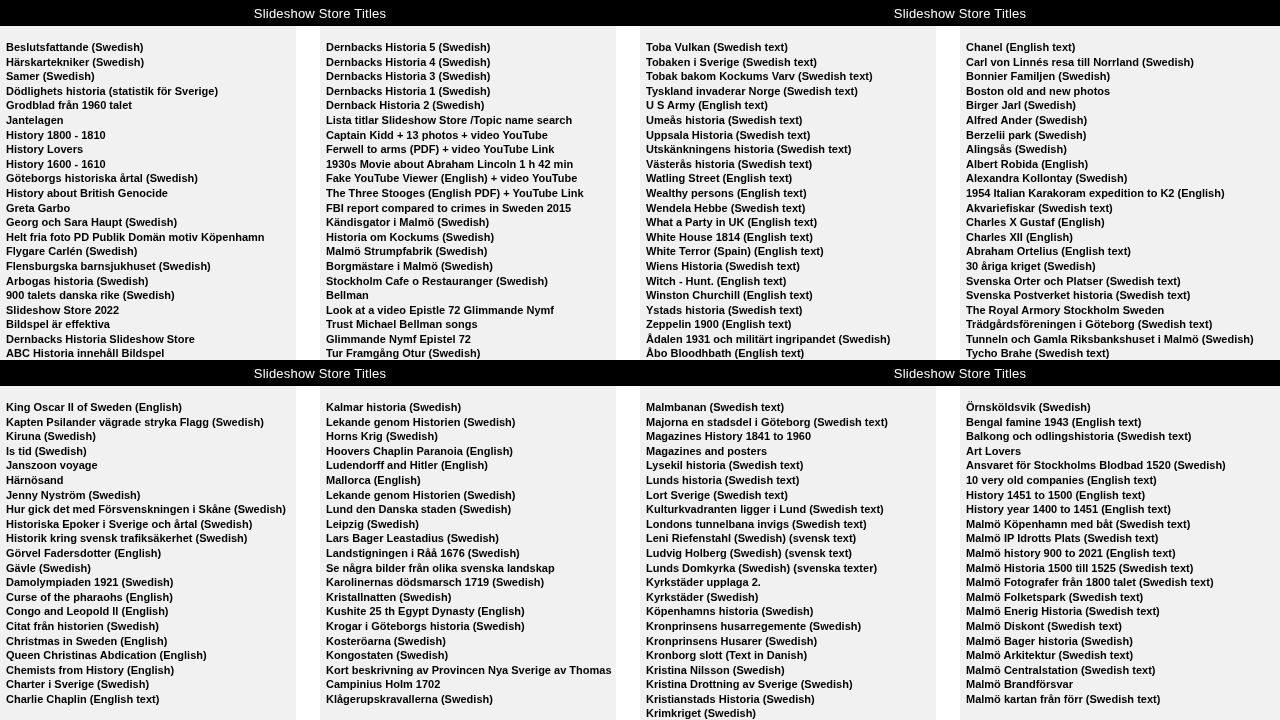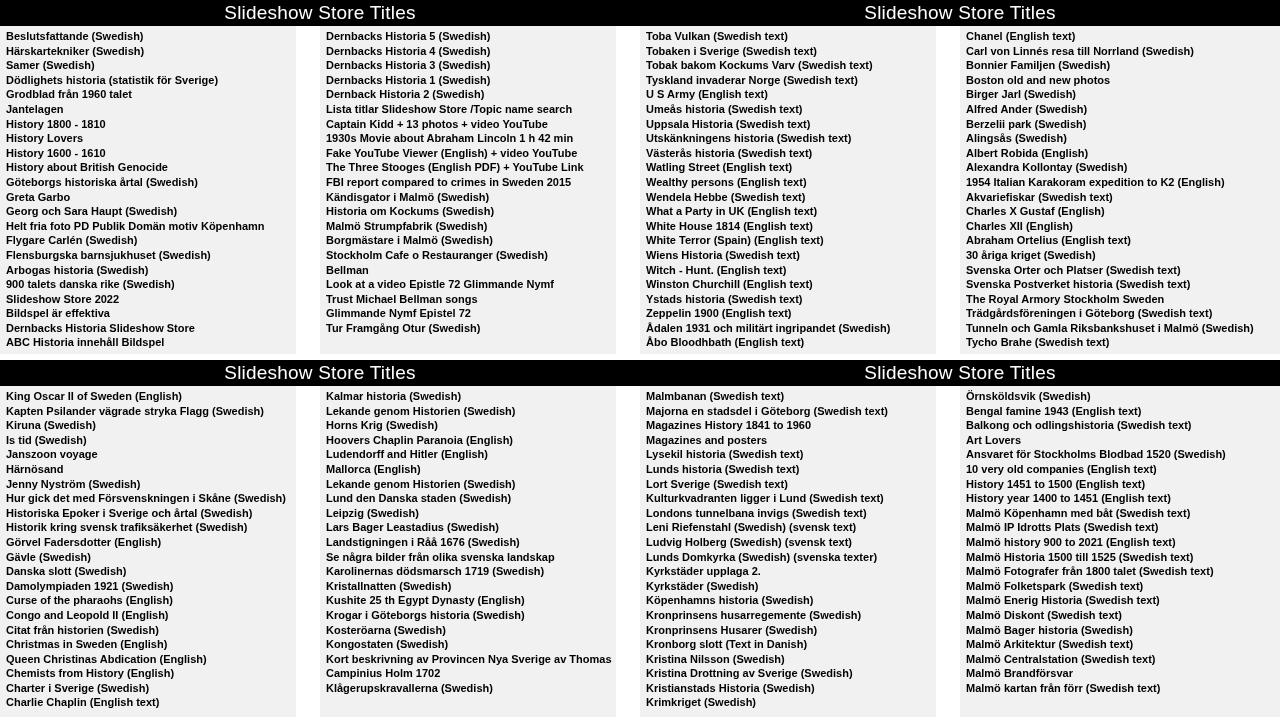--- a/index.html
+++ b/index.html
@@ -4,34 +4,34 @@
 <style>
   * { margin:0; padding:0; box-sizing:border-box; }
   html, body { width:1280px; height:720px; background:#ffffff; overflow:hidden; }
   body { font-family:"Liberation Sans", sans-serif; }
 
   .section { height:360px; display:flex; flex-direction:column; }
 
   .header-row { display:flex; height:26px; background:#000000; flex:0 0 auto; }
   .header-half {
     flex:1; display:flex; align-items:center; justify-content:center;
-    color:#ffffff; font-size:19px; font-weight:400; letter-spacing:0.2px;
+    color:#ffffff; font-size:13px; font-weight:400; letter-spacing:0.2px;
   }
 
   .lists {
     flex:1 1 auto;
     display:grid;
     grid-template-columns:296px 296px 296px 1fr;
     column-gap:24px;
     background:#ffffff;
     margin-bottom:6px;
   }
   .section:last-child .lists { margin-bottom:3px; }
 
-  .col { background:#f1f1f2; padding:3px 2px 0 6px; overflow:visible; }
+  .col { background:#f1f1f2; padding:14px 2px 0 6px; overflow:visible; }
 
   .list-item {
     font-size:11px;
     font-weight:bold;
     line-height:14.6px;
     color:#000000;
     white-space:nowrap;
   }
 </style>
 </head>
@@ -46,42 +46,43 @@
     <div class="col">
         <div class="list-item">Beslutsfattande (Swedish)</div>
         <div class="list-item">Härskartekniker (Swedish)</div>
         <div class="list-item">Samer (Swedish)</div>
         <div class="list-item">Dödlighets historia (statistik för Sverige)</div>
         <div class="list-item">Grodblad från 1960 talet</div>
         <div class="list-item">Jantelagen</div>
         <div class="list-item">History 1800 - 1810</div>
         <div class="list-item">History Lovers</div>
         <div class="list-item">History 1600 - 1610</div>
+        <div class="list-item">Göteborgs historiska årtal (Swedish)</div>
         <div class="list-item">History about British Genocide</div>
-        <div class="list-item">Göteborgs historiska årtal (Swedish)</div>
         <div class="list-item">Greta Garbo</div>
         <div class="list-item">Georg och Sara Haupt (Swedish)</div>
         <div class="list-item">Helt fria foto PD Publik Domän motiv Köpenhamn</div>
         <div class="list-item">Flygare Carlén (Swedish)</div>
         <div class="list-item">Flensburgska barnsjukhuset (Swedish)</div>
         <div class="list-item">Arbogas historia (Swedish)</div>
         <div class="list-item">900 talets danska rike (Swedish)</div>
         <div class="list-item">Slideshow Store 2022</div>
         <div class="list-item">Bildspel är effektiva</div>
         <div class="list-item">Dernbacks Historia Slideshow Store</div>
         <div class="list-item">ABC Historia innehåll Bildspel</div>
       </div>
     <div class="col">
         <div class="list-item">Dernbacks Historia 5 (Swedish)</div>
         <div class="list-item">Dernbacks Historia 4 (Swedish)</div>
         <div class="list-item">Dernbacks Historia 3 (Swedish)</div>
         <div class="list-item">Dernbacks Historia 1 (Swedish)</div>
         <div class="list-item">Dernback Historia 2 (Swedish)</div>
         <div class="list-item">Lista titlar Slideshow Store /Topic name search</div>
         <div class="list-item">Captain Kidd + 13 photos + video YouTube</div>
+        <div class="list-item">Ferwell to arms (PDF) + video YouTube Link</div>
         <div class="list-item">1930s Movie about Abraham Lincoln 1 h 42 min</div>
         <div class="list-item">Fake YouTube Viewer (English) + video YouTube</div>
         <div class="list-item">The Three Stooges (English PDF) + YouTube Link</div>
         <div class="list-item">FBI report compared to crimes in Sweden 2015</div>
         <div class="list-item">Kändisgator i Malmö (Swedish)</div>
         <div class="list-item">Historia om Kockums (Swedish)</div>
         <div class="list-item">Malmö Strumpfabrik (Swedish)</div>
         <div class="list-item">Borgmästare i Malmö (Swedish)</div>
         <div class="list-item">Stockholm Cafe o Restauranger (Swedish)</div>
         <div class="list-item">Bellman</div>
@@ -153,21 +154,20 @@
         <div class="list-item">Kiruna (Swedish)</div>
         <div class="list-item">Is tid (Swedish)</div>
         <div class="list-item">Janszoon voyage</div>
         <div class="list-item">Härnösand</div>
         <div class="list-item">Jenny Nyström (Swedish)</div>
         <div class="list-item">Hur gick det med Försvenskningen i Skåne (Swedish)</div>
         <div class="list-item">Historiska Epoker i Sverige och årtal (Swedish)</div>
         <div class="list-item">Historik kring svensk trafiksäkerhet (Swedish)</div>
         <div class="list-item">Görvel Fadersdotter (English)</div>
         <div class="list-item">Gävle (Swedish)</div>
-        <div class="list-item">Danska slott (Swedish)</div>
         <div class="list-item">Damolympiaden 1921 (Swedish)</div>
         <div class="list-item">Curse of the pharaohs (English)</div>
         <div class="list-item">Congo and Leopold II (English)</div>
         <div class="list-item">Citat från historien (Swedish)</div>
         <div class="list-item">Christmas in Sweden (English)</div>
         <div class="list-item">Queen Christinas Abdication (English)</div>
         <div class="list-item">Chemists from History (English)</div>
         <div class="list-item">Charter i Sverige (Swedish)</div>
         <div class="list-item">Charlie Chaplin (English text)</div>
       </div>

